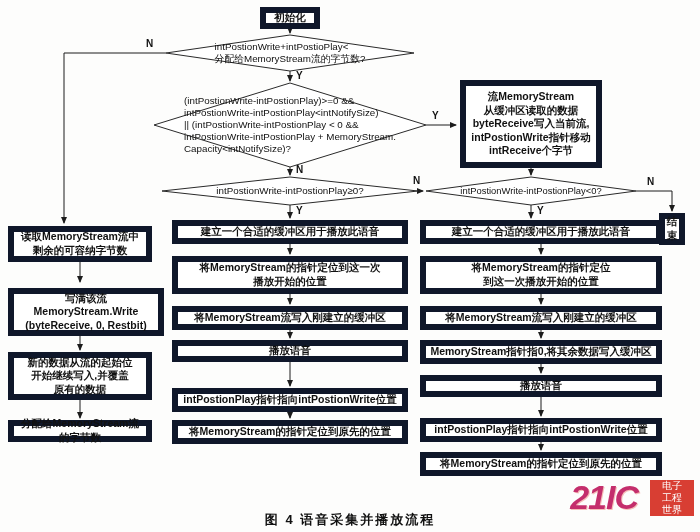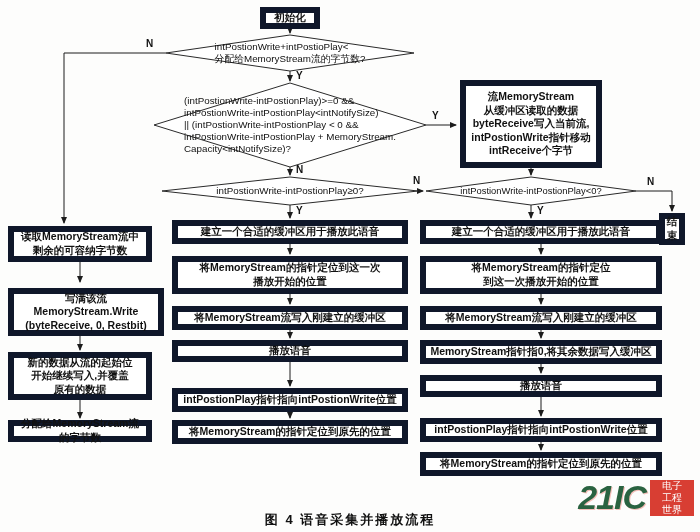--- a/index.html
+++ b/index.html
@@ -24,25 +24,25 @@
   .lbl{position:absolute;font-size:10px;font-weight:700;}
   .caption{
     position:absolute;left:0;right:0;top:511px;text-align:center;
     font-size:13px;font-weight:700;letter-spacing:2px;
   }
   .watermark{
     position:absolute;right:6px;top:480px;display:flex;align-items:flex-start;
     opacity:.9;pointer-events:none;
   }
   .wm-brand{
-    font-size:34px;font-weight:800;font-style:italic;color:#14532d;
+    font-size:34px;font-weight:800;font-style:italic;color:#be185d;
     line-height:1;letter-spacing:-1px;text-shadow:1px 1px 0 #f5b8b2;
   }
   .wm-site{
-    margin-left:4px;width:44px;height:36px;background:#d42a1e;color:#fff;
+    margin-left:12px;width:44px;height:36px;background:#d42a1e;color:#fff;
     font-size:10px;line-height:1.2;display:flex;align-items:center;justify-content:center;
     text-align:center;padding:8px;box-sizing:border-box;
   }
 </style>
 </head>
 <body>
 
 <svg class="wires" width="700" height="532" viewBox="0 0 700 532">
   <defs>
     <marker id="ah" markerWidth="8" markerHeight="8" refX="6" refY="3" orient="auto" markerUnits="userSpaceOnUse">

